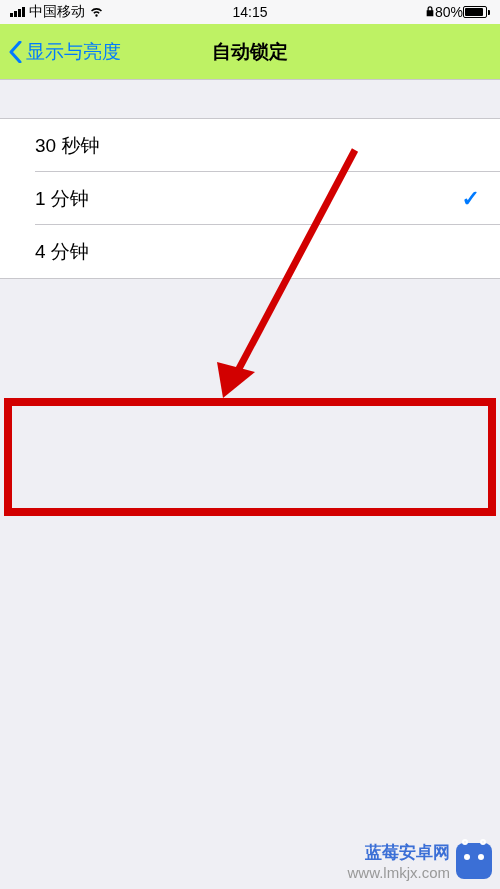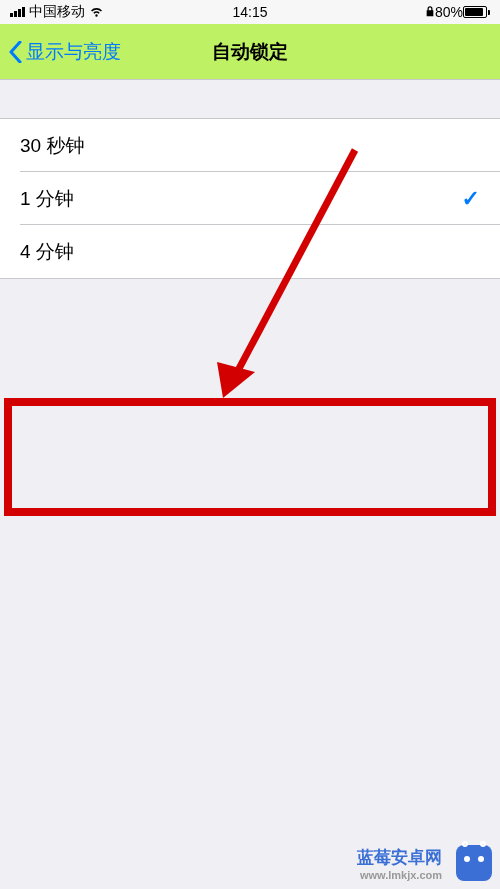--- a/index.html
+++ b/index.html
@@ -56,21 +56,21 @@
     }
     .nav-title {
       position: absolute;
       left: 50%;
       transform: translateX(-50%);
       font-size: 19px;
       font-weight: 600;
       color: #000;
     }
     .spacer { height: 38px; }
-    .list { background: #fff; border-top: 1px solid #c8c7cc; border-bottom: 1px solid #c8c7cc; }
+    .list { background: #fff; border-top: 1px solid #c8c7cc; border-bottom: 1px solid #c8c7cc; padding-left: 15px; }
     .list-item {
       height: 53px;
       display: flex;
       align-items: center;
       justify-content: space-between;
       padding: 0 20px;
       font-size: 19px;
       color: #000;
       position: relative;
       cursor: pointer;
@@ -105,21 +105,21 @@
       width: 150px;
       height: 260px;
       pointer-events: none;
     }
     .watermark {
       position: absolute;
       right: 8px;
       bottom: 8px;
       display: flex;
       align-items: center;
-      gap: 14px;
+      gap: 6px;
       margin-top: 10px;
     }
     .wm-icon {
       width: 36px;
       height: 36px;
       background: #3b6fd6;
       border-radius: 8px;
       position: relative;
     }
     .wm-icon::before, .wm-icon::after {
@@ -127,21 +127,21 @@
       position: absolute;
       background: #fff;
       border-radius: 50%;
     }
     .wm-icon::before { width: 6px; height: 6px; left: 8px; top: 11px; }
     .wm-icon::after { width: 6px; height: 6px; right: 8px; top: 11px; }
     .wm-antenna { position: absolute; width: 6px; height: 6px; border: 2px solid #fff; border-radius: 50%; top: -4px; }
     .wm-a1 { left: 6px; } .wm-a2 { right: 6px; }
     .wm-text { text-align: right; }
     .wm-title { color: #3b6fd6; font-size: 17px; font-weight: 600; }
-    .wm-url { color: #999; font-size: 11px; font-weight: bold; }
+    .wm-url { color: #999; font-size: 15px; }
   </style>
 </head>
 <body>
 
 <div class="status-bar">
   <div class="status-left">
     <span class="signal-bars">
       <span class="bar b1"></span>
         <span class="bar b2"></span>
         <span class="bar b3"></span>

